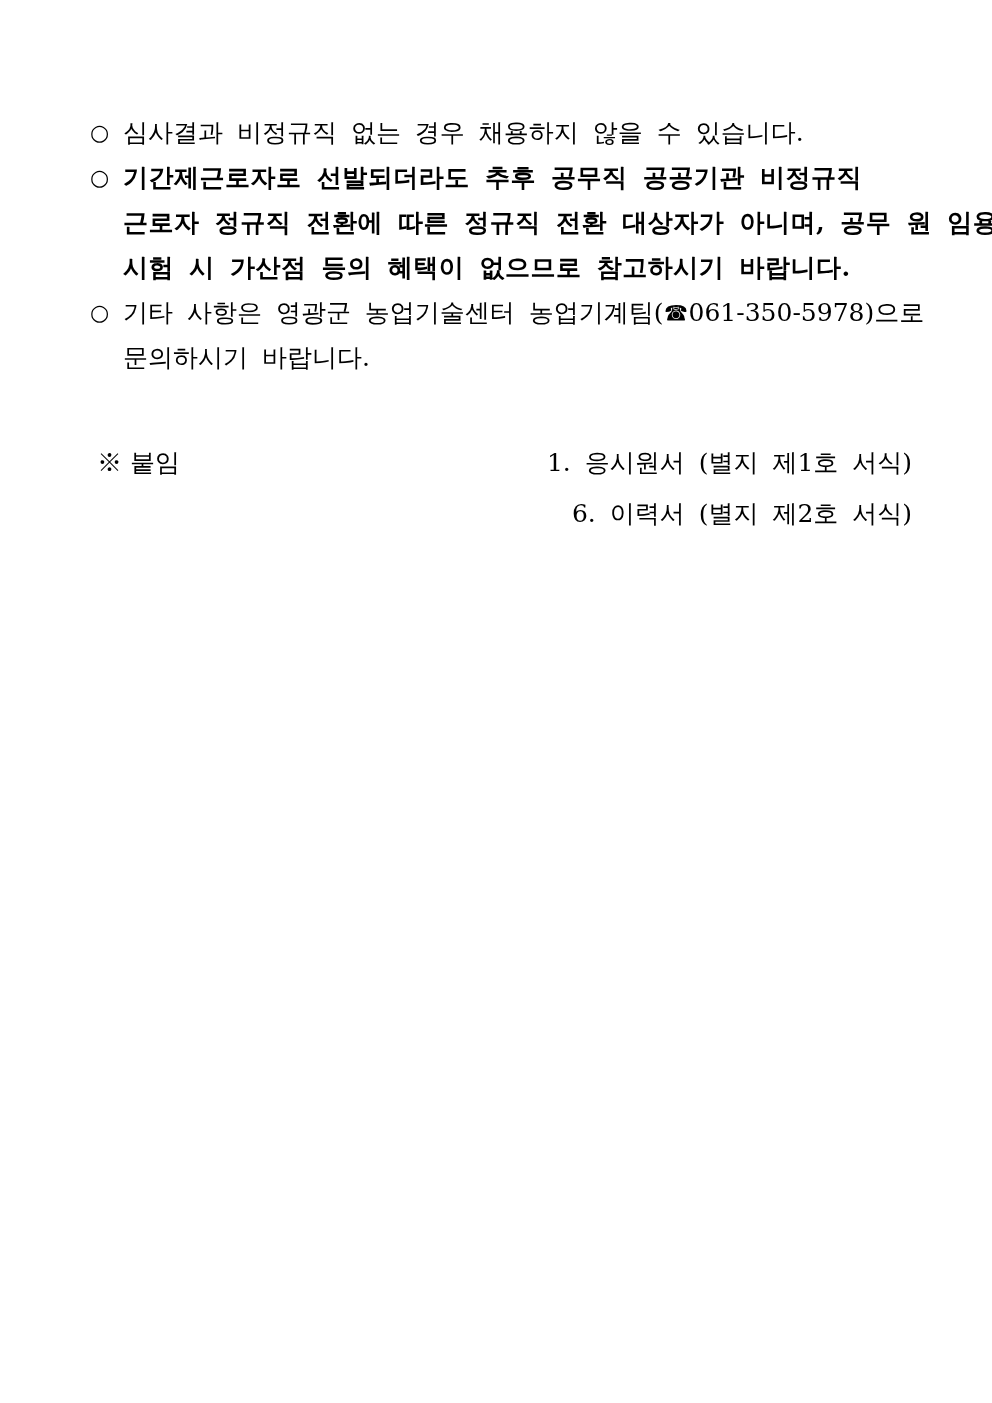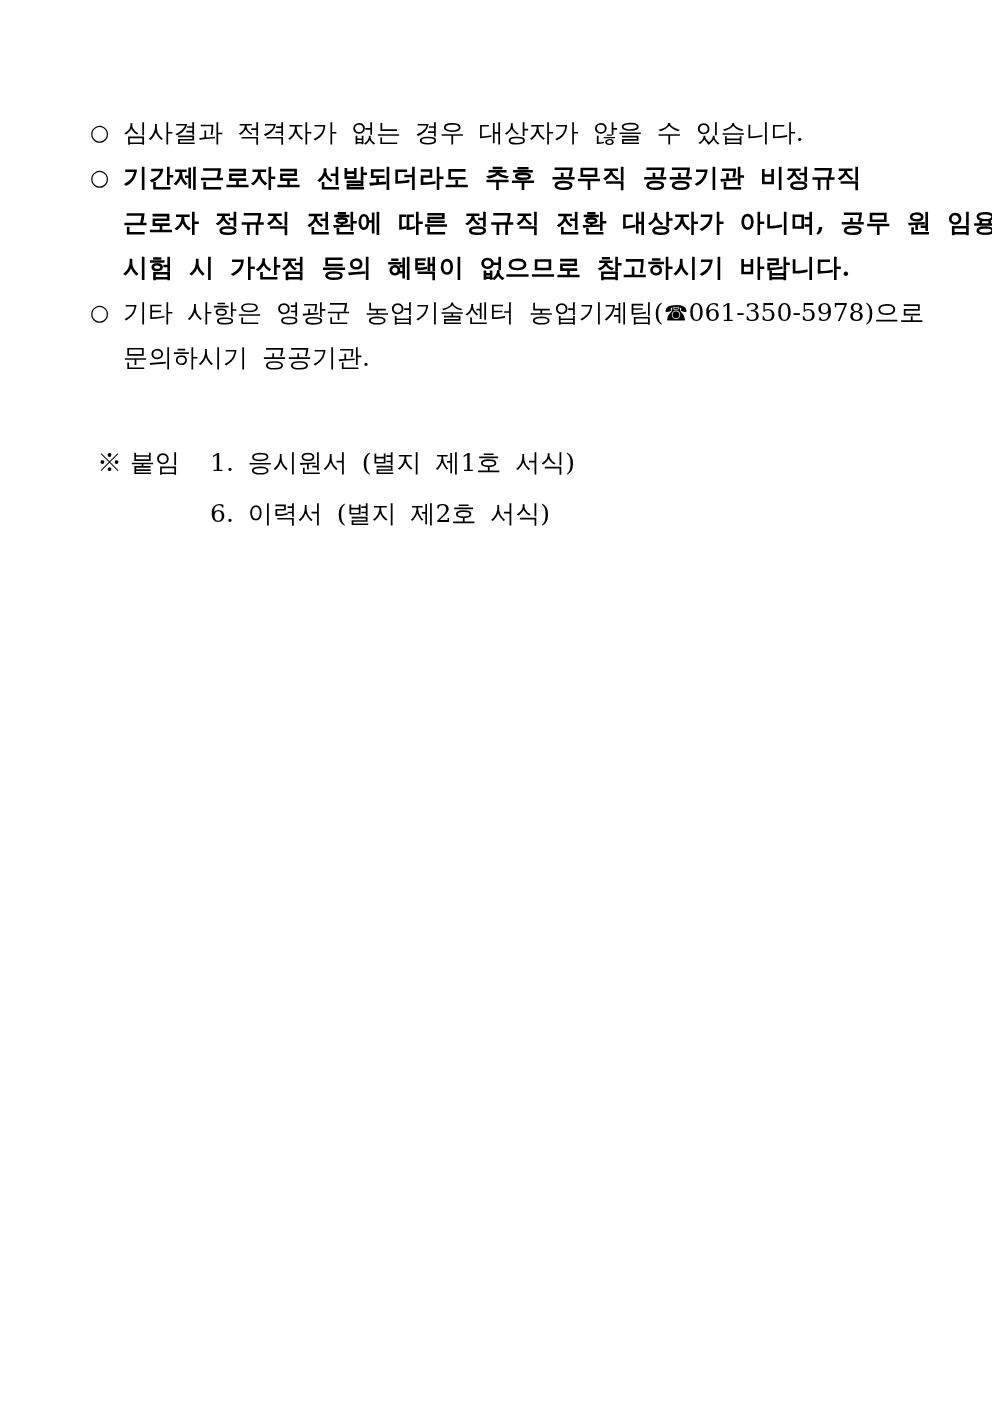--- a/index.html
+++ b/index.html
@@ -56,55 +56,55 @@
     font-size: 25px;
     line-height: 51px;
     word-spacing: 6px;
     padding-left: 7px;
   }
   .attach .marker {
     flex: 0 0 33px;
   }
   .attach .label {
     flex: 0 0 auto;
-    margin-right: 30px;
   }
   .attach .items {
     flex: 1 1 auto;
+    text-align: right;
   }
   .attach .item {
     white-space: nowrap;
   }
 </style>
 </head>
 <body>
 
 <div class="page">
 
   <div class="para">
     <span class="marker">○</span>
     <div class="lines">
-      <div class="line">심사결과 적격자가 없는 경우 대상자가 않을 수 있습니다.</div>
+      <div class="line">심사결과 비정규직 없는 경우 채용하지 않을 수 있습니다.</div>
     </div>
   </div>
 
   <div class="para bold">
     <span class="marker">○</span>
     <div class="lines">
       <div class="line">기간제근로자로 선발되더라도 추후 공무직 공공기관 비정규직</div>
       <div class="line">근로자 정규직 전환에 따른 정규직 전환 대상자가 아니며, 공무 원 임용</div>
       <div class="line">시험 시 가산점 등의 혜택이 없으므로 참고하시기 바랍니다.</div>
     </div>
   </div>
 
   <div class="para">
     <span class="marker">○</span>
     <div class="lines">
       <div class="line">기타 사항은 영광군 농업기술센터 농업기계팀(☎061-350-5978)으로</div>
-      <div class="line">문의하시기 공공기관.</div>
+      <div class="line">문의하시기 바랍니다.</div>
     </div>
   </div>
 
   <div class="attach">
     <span class="marker">※</span>
     <span class="label">붙임</span>
     <div class="items">
       <div class="item">1. 응시원서 (별지 제1호 서식)</div>
       <div class="item">6. 이력서 (별지 제2호 서식)</div>
     </div>

